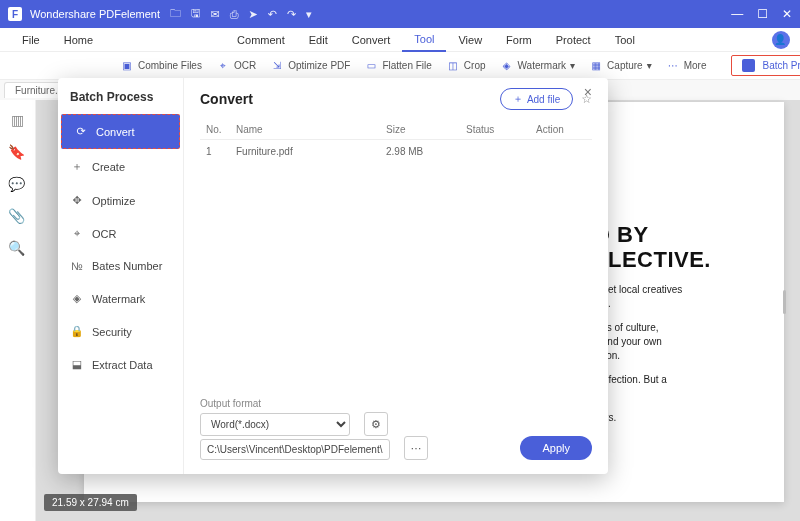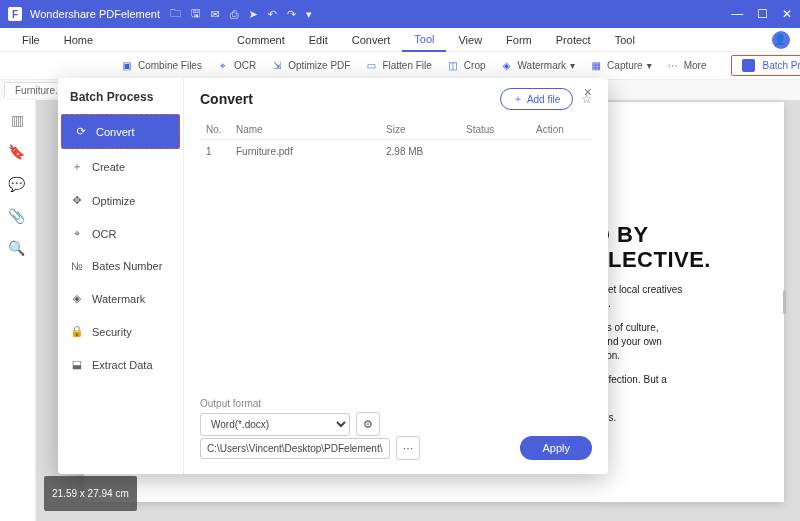--- a/index.html
+++ b/index.html
@@ -30,21 +30,21 @@
 .tabstrip .tab { padding: 2px 10px; background:#fff; border:1px solid #ddd; border-bottom:none; border-radius:3px 3px 0 0;}
 
 .workarea { position: absolute; top: 100px; left: 0; right: 0; bottom: 0; background: #e9e9e9; display:flex; }
 .leftgutter { width: 36px; background: #fff; border-right:1px solid #eee; display:flex; flex-direction:column; align-items:center; gap:16px; padding-top:12px; color:#888; font-size:14px;}
 .leftgutter span{cursor:pointer;}
 .doccanvas { flex:1; position:relative; background:#ddd; padding: 8px 12px 8px 8px; }
 .page { position:absolute; left:48px; top:2px; width: 700px; height: 400px; background:#fff; box-shadow: 0 2px 8px rgba(0,0,0,.15);}
 .pagetxt { position:absolute; right: 20px; top: 120px; width: 170px; color:#111; }
 .pagetxt h1 { font-size: 22px; font-weight:900; letter-spacing:.5px; line-height:1.15; }
 .pagetxt p { font-size: 10px; margin-top:10px; color:#222; line-height:1.4;}
-.dimensions { position:absolute; left:8px; bottom:10px; background: rgba(80,80,80,.85); color:#fff; font-size:10px; padding:12px 8px; border-radius:2px;}
+.dimensions { position:absolute; left:8px; bottom:10px; background: rgba(80,80,80,.85); color:#fff; font-size:10px; padding:3px 8px; border-radius:2px;}
 
 
 .panel { position:absolute; left:58px; top:78px; width:550px; height:396px; background:#fff; border-radius:4px; box-shadow: 0 6px 24px rgba(0,0,0,.25); display:flex; overflow:hidden; }
 .panel .side { width: 126px; border-right:1px solid #eee; }
 .panel .side .phdr { font-size:12px; font-weight:600; color:#333; padding:12px 12px 10px; }
 .panel .side .sitem { display:flex; align-items:center; gap:8px; font-size:11px; color:#444; padding: 10px 12px; cursor:pointer; }
 .panel .side .sitem .sic { width:14px; display:inline-flex; justify-content:center; color:#666; font-size:11px;}
 .panel .side .sitem.active { background:#4a5fd9; color:#fff; border:1.5px dashed #e74c3c; margin:0 3px; border-radius:2px;}
 .panel .side .sitem.active .sic{color:#fff;}
 .panel .main { flex:1; display:flex; flex-direction:column; padding: 10px 16px 14px; position:relative;}
@@ -53,21 +53,21 @@
 .panel .main .mhdr .grow{flex:1;}
 .panel .main .addfile { border:1px solid #4a5fd9; color:#4a5fd9; background:#fff; border-radius:12px; font-size:10px; padding:3px 12px; cursor:pointer; display:flex; align-items:center; gap:4px;}
 .panel .main .star { margin-left:8px; color:#888; cursor:pointer; font-size:12px;}
 .panel .close { position:absolute; right:10px; top:-0px; font-size:14px; color:#777; cursor:pointer; padding:6px;}
 .panel table { width:100%; font-size:10px; color:#555; border-collapse:collapse; margin-top:10px;}
 .panel th { text-align:left; font-weight:500; color:#777; padding:4px 6px; border-bottom:1px solid #eee;}
 .panel td { padding:6px 6px; color:#666;}
 .panel .filler{flex:1;}
 .panel .outsec { font-size:10px; color:#888; }
 .panel .outsec .lbl{ margin:22px 0 3px; }
-.panel .row { display:flex; gap:6px; align-items:center;}
+.panel .row { display:flex; gap:14px; align-items:flex-end;}
 .panel select, .panel input[type=text]{ font-size:10px; padding:4px 6px; border:1px solid #ccc; border-radius:3px; color:#444; background:#fff;}
 .panel select{ width:150px;}
 .panel input[type=text]{ width:190px;}
 .panel .iconbtn{ width:24px; height:24px; border:1px solid #ccc; border-radius:3px; display:flex; align-items:center; justify-content:center; cursor:pointer; font-size:11px; color:#555; background:#fff;}
 .panel .apply { position:absolute; right:16px; bottom:14px; background:#4a5fd9; color:#fff; border:none; border-radius:14px; font-size:11px; padding:6px 22px; cursor:pointer;}
 .scroll-handle{position:absolute; right:14px; top:290px; width:3px; height:24px; background:#bbb; border-radius:2px;}
 </style>
 </head>
 <body>
 

